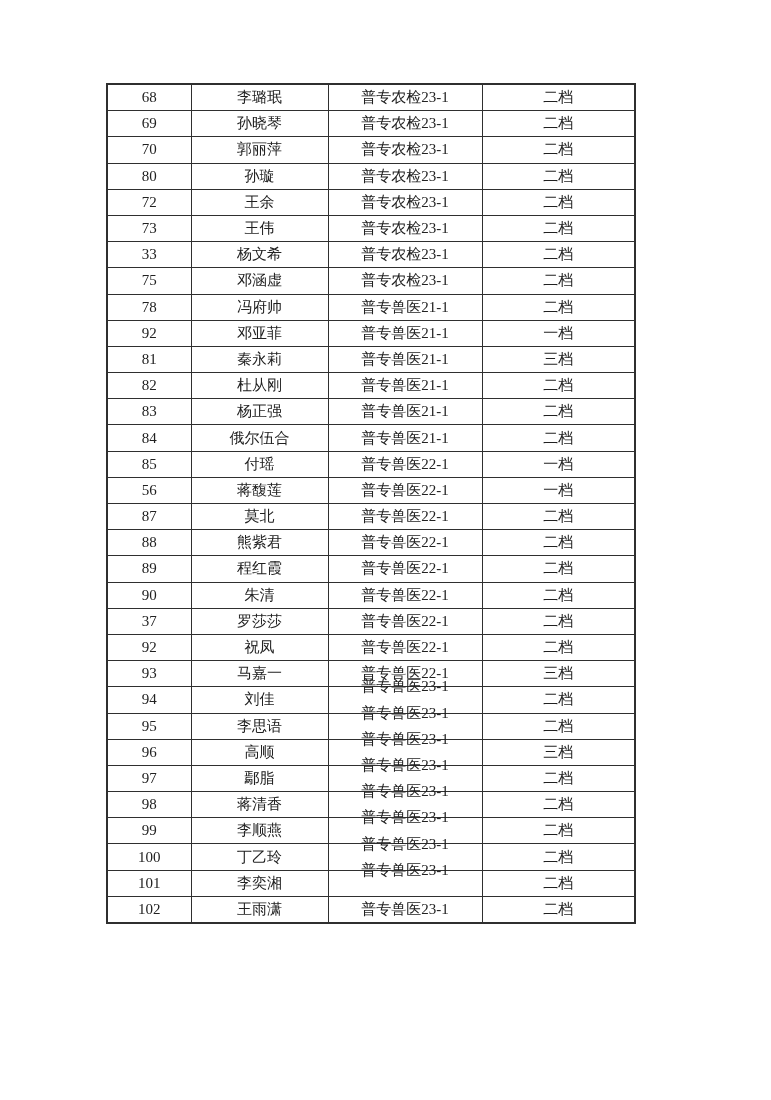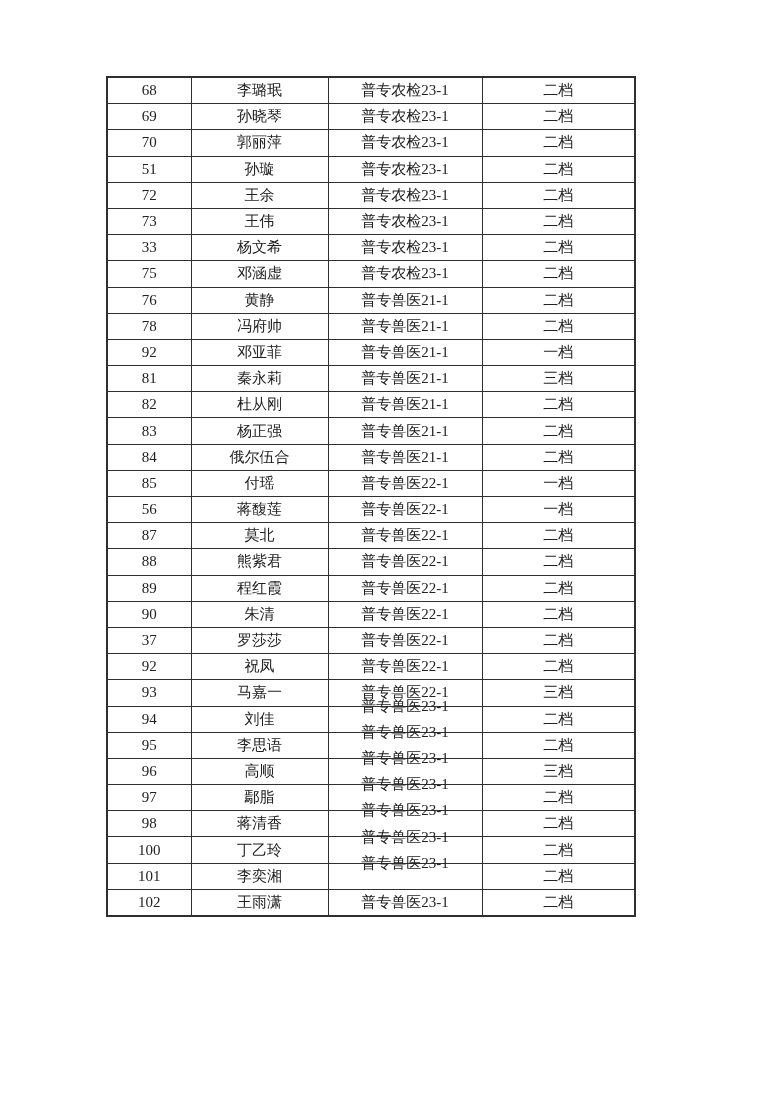--- a/index.html
+++ b/index.html
@@ -17,21 +17,21 @@
     width: 771px;
     height: 1100px;
     background: var(--page-bg);
     font-family: "Liberation Serif", "DejaVu Serif", serif;
     color: var(--text-color);
     overflow: hidden;
   }
   table.roster {
     position: absolute;
     left: 106px;
-    top: 76px;
+    top: 83px;
     width: 528px;
     border-collapse: collapse;
     table-layout: fixed;
     border: 2px solid var(--border-color);
   }
   table.roster td {
     border: 1.5px solid var(--border-color);
     height: 25.2px;
     padding: 0;
     text-align: center;
@@ -78,21 +78,21 @@
           <td><span>普专农检23-1</span></td>
           <td><span>二档</span></td>
         </tr>
         <tr>
           <td><span>70</span></td>
           <td><span>郭丽萍</span></td>
           <td><span>普专农检23-1</span></td>
           <td><span>二档</span></td>
         </tr>
         <tr>
-          <td><span>51</span></td>
+          <td><span>80</span></td>
           <td><span>孙璇</span></td>
           <td><span>普专农检23-1</span></td>
           <td><span>二档</span></td>
         </tr>
         <tr>
           <td><span>72</span></td>
           <td><span>王余</span></td>
           <td><span>普专农检23-1</span></td>
           <td><span>二档</span></td>
         </tr>
@@ -108,26 +108,20 @@
           <td><span>普专农检23-1</span></td>
           <td><span>二档</span></td>
         </tr>
         <tr>
           <td><span>75</span></td>
           <td><span>邓涵虚</span></td>
           <td><span>普专农检23-1</span></td>
           <td><span>二档</span></td>
         </tr>
         <tr>
-          <td><span>76</span></td>
-          <td><span>黄静</span></td>
-          <td><span>普专兽医21-1</span></td>
-          <td><span>二档</span></td>
-        </tr>
-        <tr>
           <td><span>78</span></td>
           <td><span>冯府帅</span></td>
           <td><span>普专兽医21-1</span></td>
           <td><span>二档</span></td>
         </tr>
         <tr>
           <td><span>92</span></td>
           <td><span>邓亚菲</span></td>
           <td><span>普专兽医21-1</span></td>
           <td><span>一档</span></td>
@@ -230,20 +224,26 @@
         </tr>
         <tr>
           <td><span>97</span></td>
           <td><span>鄢脂</span></td>
           <td><span class="raised">普专兽医23-1</span></td>
           <td><span>二档</span></td>
         </tr>
         <tr>
           <td><span>98</span></td>
           <td><span>蒋清香</span></td>
+          <td><span class="raised">普专兽医23-1</span></td>
+          <td><span>二档</span></td>
+        </tr>
+        <tr>
+          <td><span>99</span></td>
+          <td><span>李顺燕</span></td>
           <td><span class="raised">普专兽医23-1</span></td>
           <td><span>二档</span></td>
         </tr>
         <tr>
           <td><span>100</span></td>
           <td><span>丁乙玲</span></td>
           <td><span class="raised">普专兽医23-1</span></td>
           <td><span>二档</span></td>
         </tr>
         <tr>

